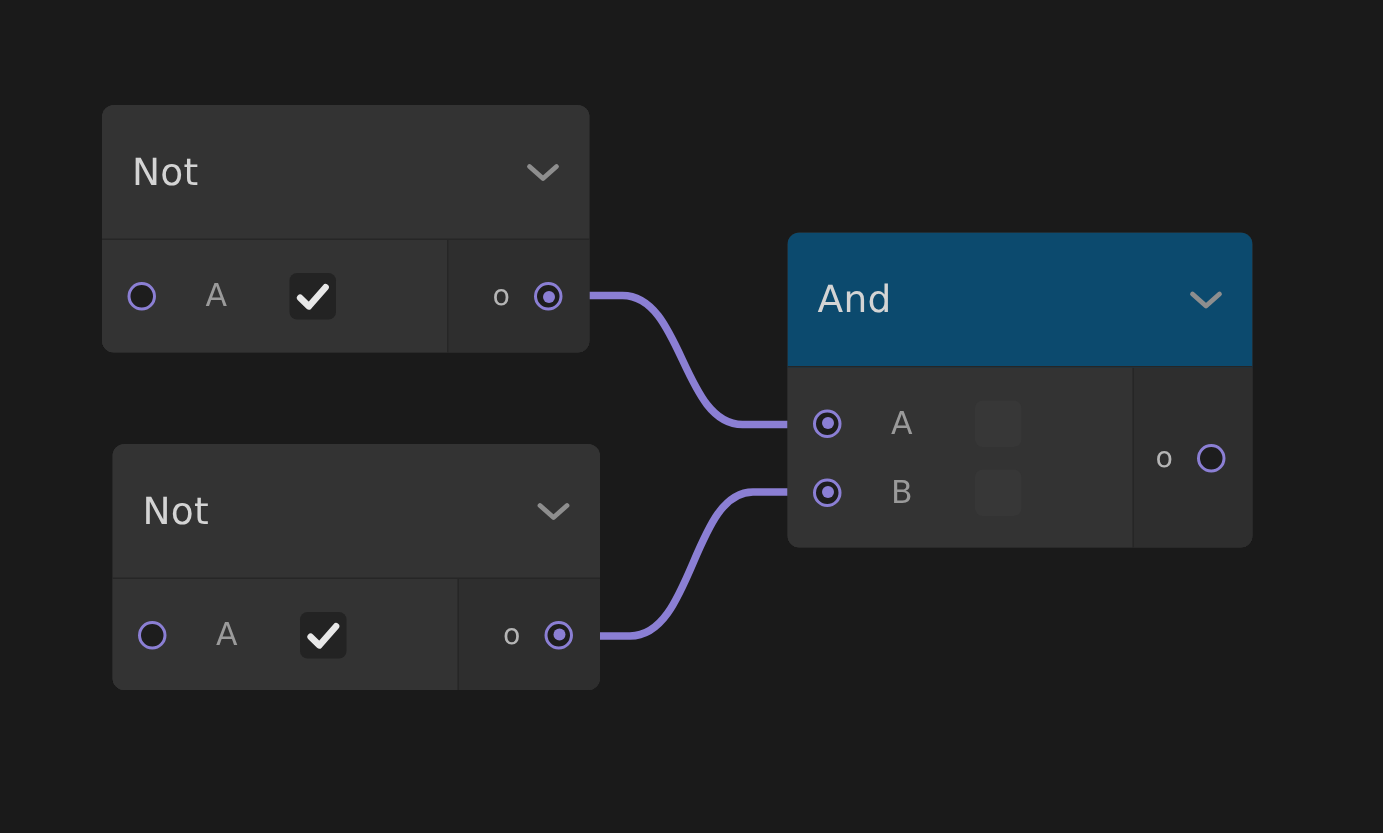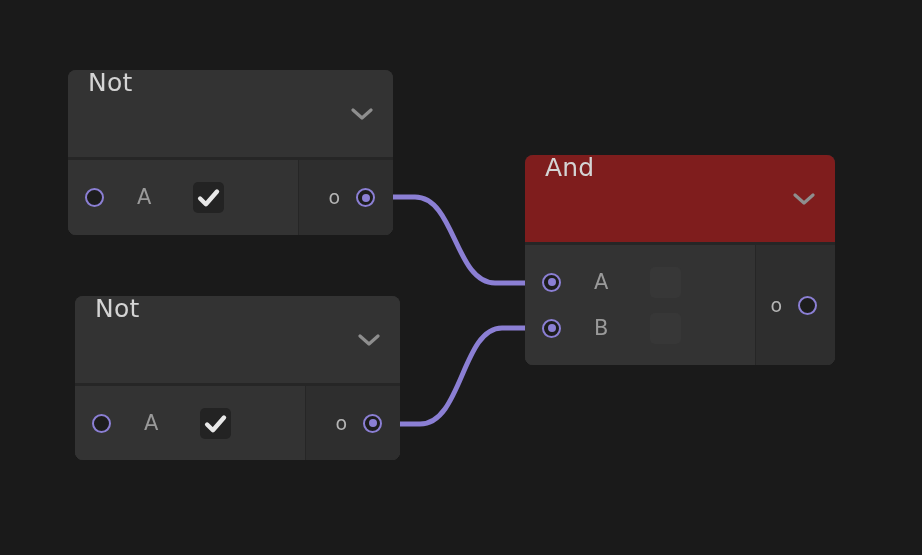--- a/index.html
+++ b/index.html
@@ -33,22 +33,23 @@
     background: #333333;
     border-radius: 8px;
     box-sizing: border-box;
     overflow: hidden;
     display: flex;
     flex-direction: column;
   }
   .node-header {
     position: relative;
     display: flex;
-    background: #333333;
-    border-bottom: 3px solid #0369a1;
+    align-items: center;
+    background: #333333;
+    border-bottom: 1px solid #0369a1;
     box-sizing: border-box;
   }
   .node-title {
     color: #d4d4d4;
     font-size: 25px;
     font-weight: 400;
     letter-spacing: 0.2px;
     line-height: 1;
     white-space: nowrap;
   }
@@ -197,21 +198,21 @@
             <div class="port-row out-row" style="padding-right: 18px;">
               <span class="out-label" style="margin-right: 16px;">o</span>
               <div class="port filled" style="width: 19px; height: 19px; border: 2.5px solid rgb(139, 127, 212); background: rgb(29, 29, 29); display: flex;">
                 <div class="port-dot" style="width: 8px; height: 8px; background: rgb(139, 127, 212);"></div>
               </div>
             </div>
           </div>
         </div>
       </div>
       <div class="node" style="left: 525px; top: 155px; width: 310px; height: 210px; background: rgb(51, 51, 51);">
-        <div class="node-header" style="height: 90px; border-bottom-color: rgb(38, 38, 38); background: #7f1d1d;">
+        <div class="node-header" style="height: 90px; border-bottom-color: rgb(38, 38, 38); background: #0c4a6e;">
           <span class="node-title" style="color: rgb(212, 212, 212); margin-left: 20px;">And</span>
           <span class="chevron-icon" style="right: 20px; top: 50%; transform: translateY(-50%);"><svg width="22" height="14" viewBox="0 0 22 14">
               <path d="M2 3 L11 11 L20 3" fill="none" stroke="#8e8e8e" stroke-width="3.2" stroke-linecap="round" stroke-linejoin="round"></path>
             </svg></span>
         </div>
         <div class="node-body" style="background: rgb(51, 51, 51);">
           <div class="inputs-col" style="background: rgb(51, 51, 51);">
             <div class="port-row" style="height: 46px; padding-left: 17px;">
               <div class="port filled" style="width: 19px; height: 19px; border: 2.5px solid rgb(139, 127, 212); background: rgb(29, 29, 29); display: flex;">
                 <div class="port-dot" style="width: 8px; height: 8px; background: rgb(139, 127, 212);"></div>

